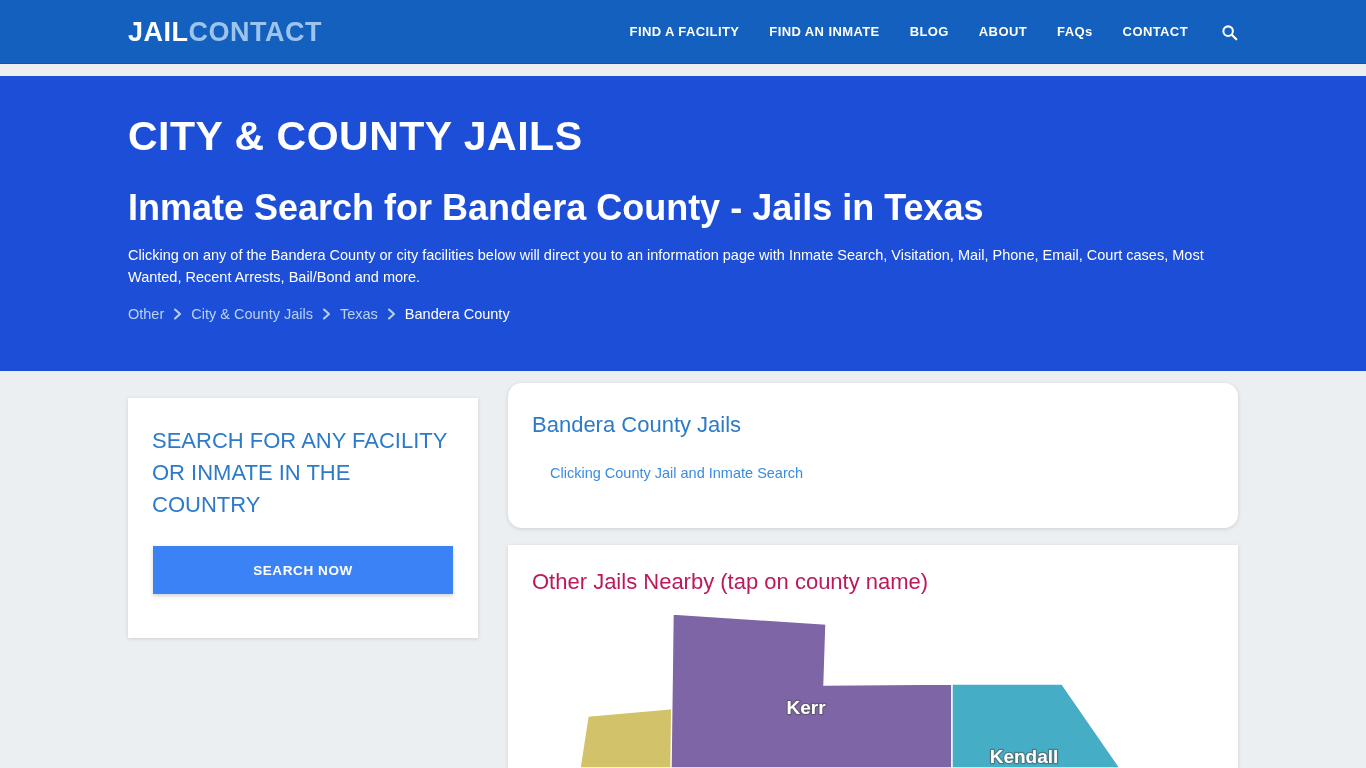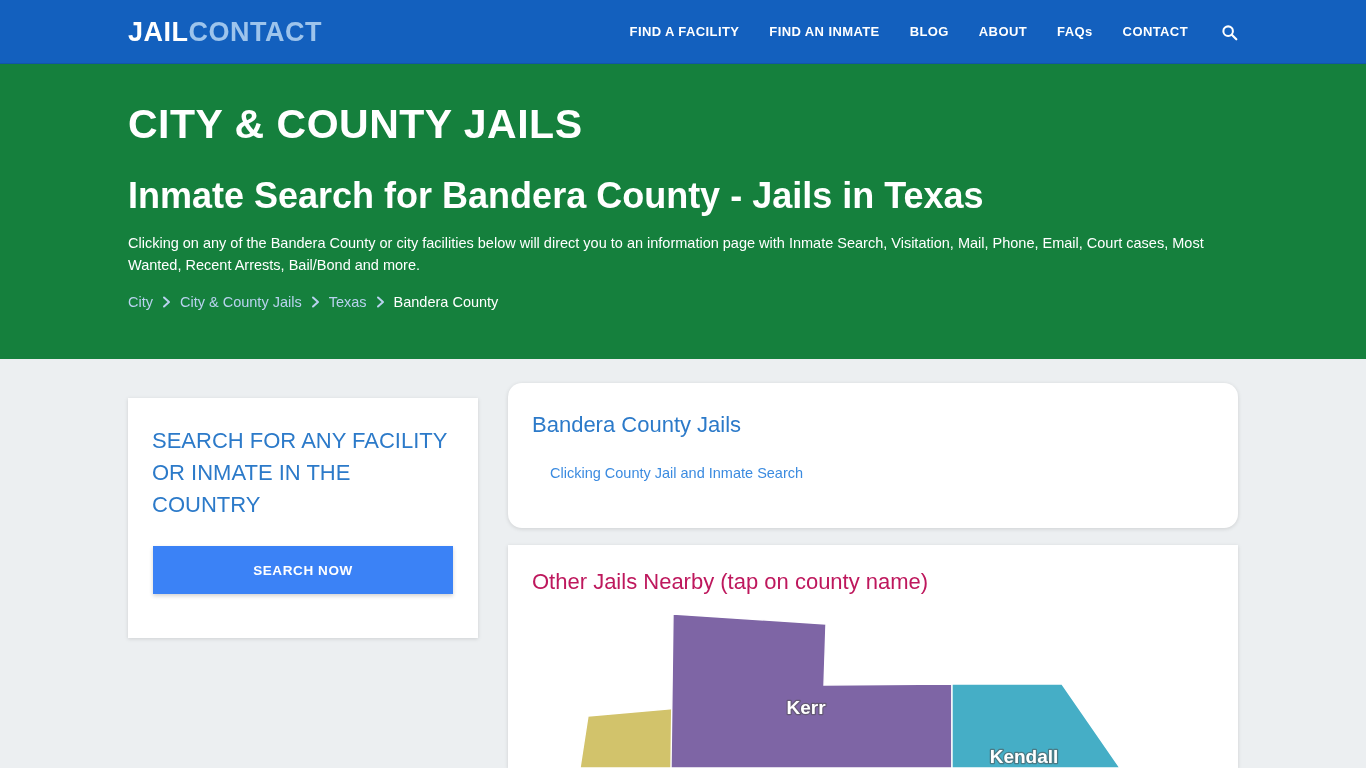--- a/index.html
+++ b/index.html
@@ -33,22 +33,22 @@
     letter-spacing:0.4px; padding:0 15px; line-height:64px;
     white-space:nowrap; cursor:pointer;
   }
   #search-icon-btn {
     padding:0 0 0 18px; line-height:64px; cursor:pointer;
     display:flex; align-items:center; height:64px;
   }
 
   
   #hero {
-    position:absolute; left:0; top:64px; width:1366px; height:295px;
-    background:#15803d;
+    position:absolute; left:0; top:76px; width:1366px; height:295px;
+    background:#1d4ed8;
   }
   #hero-title {
     position:absolute; left:128px; top:36px;
     color:#ffffff; font-size:41px; font-weight:bold; letter-spacing:0.5px;
     line-height:48px; white-space:nowrap;
   }
   #hero-subtitle {
     position:absolute; left:128px; top:113px;
     color:#ffffff; font-size:36px; font-weight:bold;
     line-height:38px; white-space:nowrap;
@@ -138,21 +138,21 @@
     </span>
   </nav>
 </div>
 
 <div id="hero">
   <h1 id="hero-title">CITY &amp; COUNTY JAILS</h1>
   <h2 id="hero-subtitle">Inmate Search for Bandera County - Jails in Texas</h2>
   <p id="hero-desc">Clicking on any of the Bandera County or city facilities below will direct you to an information page with Inmate Search, Visitation, Mail, Phone, Email, Court cases, Most Wanted, Recent Arrests, Bail/Bond and more.</p>
 
   <div id="breadcrumb">
-    <span class="crumb">City</span>
+    <span class="crumb">Other</span>
     <span class="sep">
       <svg width="9" height="12" viewBox="0 0 9 12" aria-hidden="true">
         <polyline points="2,1.5 7,6 2,10.5" fill="none" stroke="#b9d2ef" stroke-width="2" stroke-linecap="round" stroke-linejoin="round"></polyline>
       </svg>
     </span>
     <span class="crumb">City &amp; County Jails</span>
     <span class="sep">
       <svg width="9" height="12" viewBox="0 0 9 12" aria-hidden="true">
         <polyline points="2,1.5 7,6 2,10.5" fill="none" stroke="#b9d2ef" stroke-width="2" stroke-linecap="round" stroke-linejoin="round"></polyline>
       </svg>

